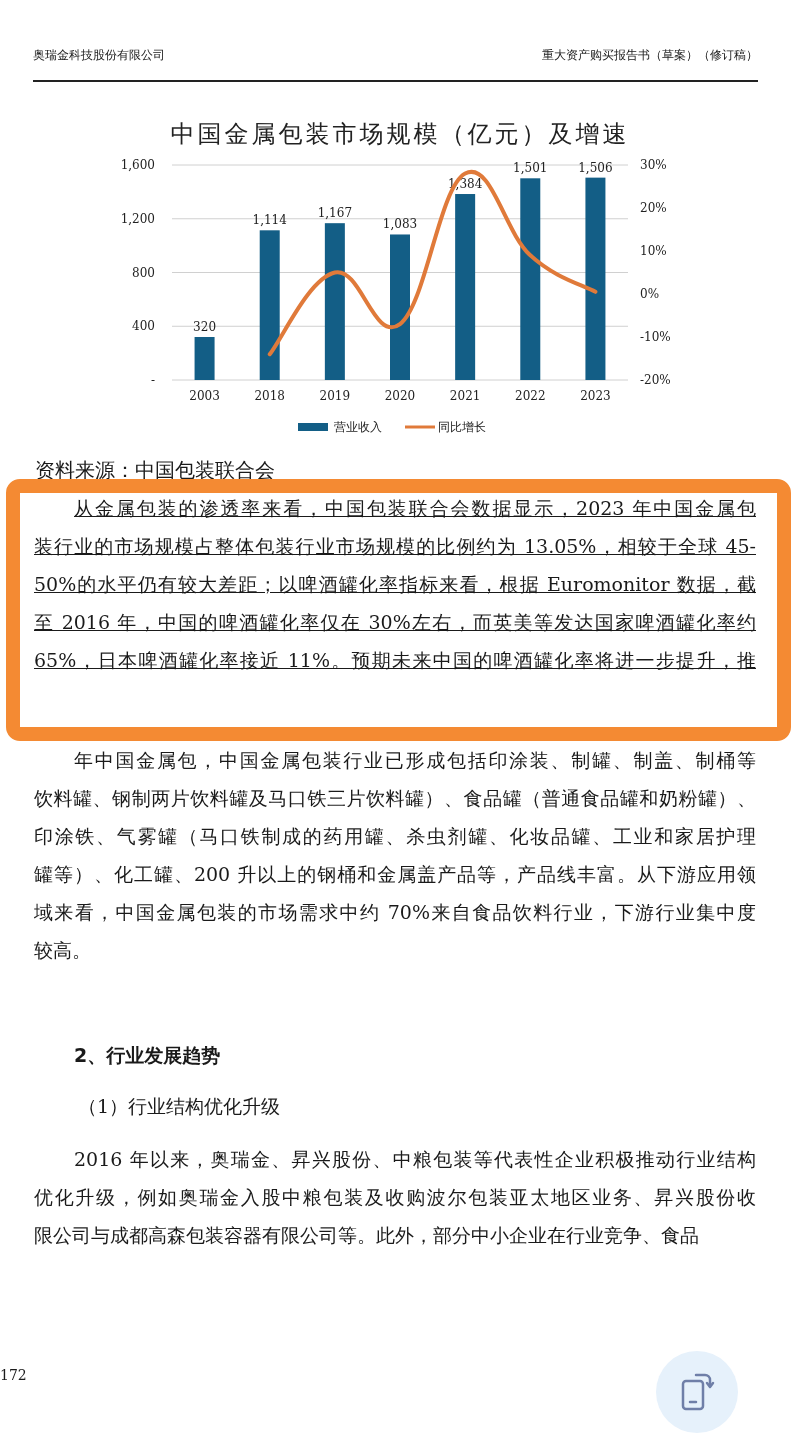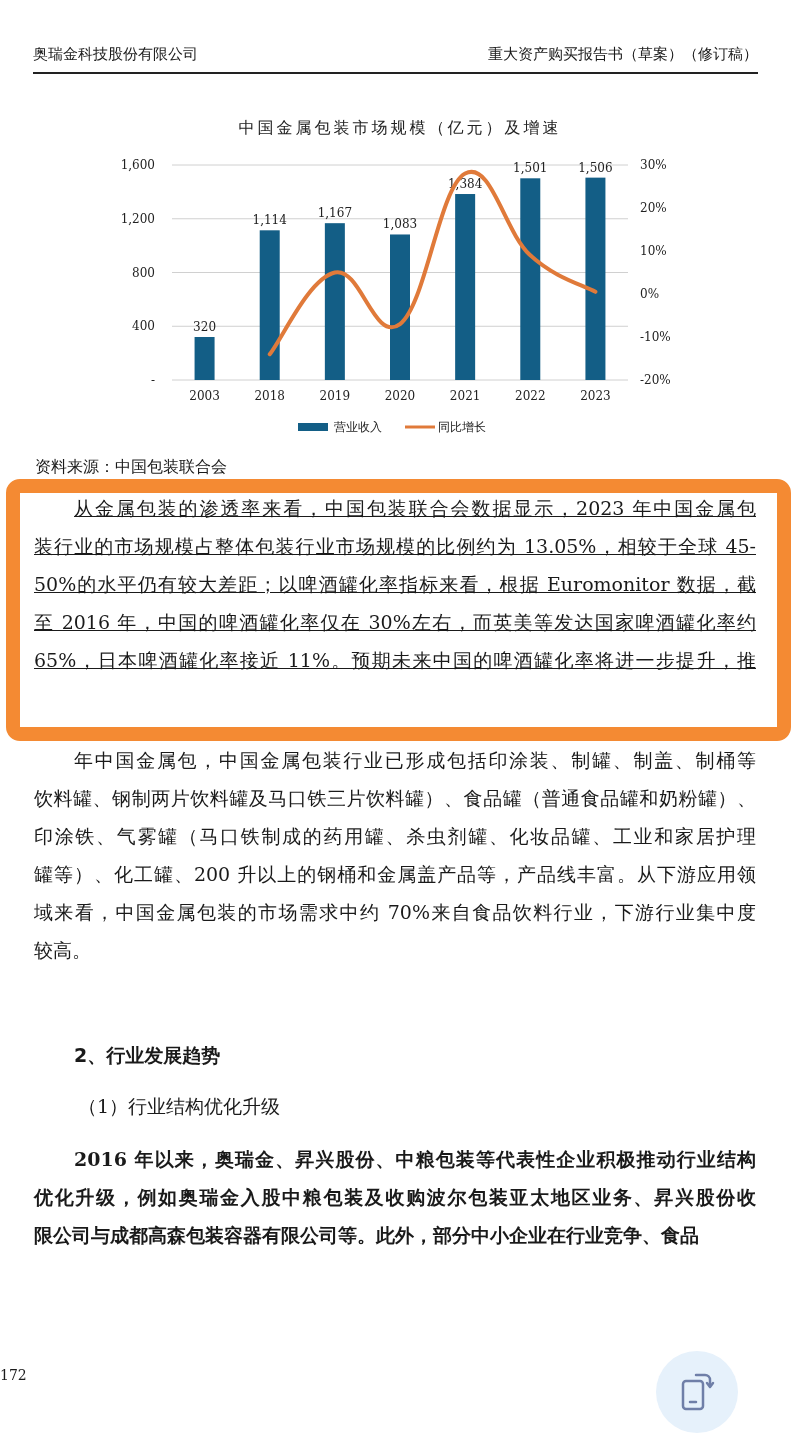--- a/index.html
+++ b/index.html
@@ -3,28 +3,28 @@
 <meta charset="utf-8">
 <style>
   html, body { margin: 0; padding: 0; }
   body {
     width: 800px; height: 1435px; background: #ffffff; position: relative; overflow: hidden;
     font-family: "DejaVu Serif", "Liberation Serif", serif; color: #1a1a1a;
   }
   .header {
     position: absolute; left: 33px; right: 42px; top: 40px; height: 24px;
     border-bottom: 2px solid #222; display: flex; justify-content: space-between; align-items: flex-end;
-    font-size: 15px; padding-bottom: 8px; text-align: center;
+    font-size: 12px; padding-bottom: 16px; text-align: center;
   }
   .chart-title {
     position: absolute; left: 0; width: 800px; top: 118px; text-align: center;
-    font-size: 16px; letter-spacing: 3px; color: #222;
+    font-size: 24px; letter-spacing: 3px; color: #222;
   }
   #chart { position: absolute; left: 100px; top: 150px; }
-  .source { position: absolute; left: 35px; top: 457px; font-size: 16px; }
+  .source { position: absolute; left: 35px; top: 457px; font-size: 20px; }
   .highlight {
     position: absolute; left: 6px; top: 479px; width: 785px; height: 262px;
     border: 14px solid #f48a33; border-radius: 14px; box-sizing: border-box; background: #fff;
   }
   .para {
     position: absolute; left: 34px; width: 722px; font-size: 19px; line-height: 38px;
     text-align: justify; text-align-last: left;
   }
   .para .line { display: block; white-space: nowrap; text-align: justify; text-align-last: justify; }
   .para .line.last { text-align-last: left; }
@@ -122,21 +122,21 @@
     <span class="line">饮料罐、钢制两片饮料罐及马口铁三片饮料罐）、食品罐（普通食品罐和奶粉罐）、</span>
     <span class="line">印涂铁、气雾罐（马口铁制成的药用罐、杀虫剂罐、化妆品罐、工业和家居护理</span>
     <span class="line">罐等）、化工罐、200 升以上的钢桶和金属盖产品等，产品线丰富。从下游应用领</span>
     <span class="line">域来看，中国金属包装的市场需求中约 70%来自食品饮料行业，下游行业集中度</span>
     <span class="line last">较高。</span>
   </div>
 
 <div class="heading2">2、行业发展趋势</div>
 <div class="heading3">（1）行业结构优化升级</div>
 
-<div class="para" id="p3" style="top:1140px;font-weight:bold;">
+<div class="para" id="p3" style="top:1140px;">
     <span class="line indent">2016 年以来，奥瑞金、昇兴股份、中粮包装等代表性企业积极推动行业结构</span>
     <span class="line">优化升级，例如奥瑞金入股中粮包装及收购波尔包装亚太地区业务、昇兴股份收</span>
     <span class="line last">限公司与成都高森包装容器有限公司等。此外，部分中小企业在行业竞争、食品</span>
   </div>
 
 <div class="page-num">172</div>
 
 <div class="rotate-btn">
   <svg width="46" height="46" viewBox="0 0 46 46" fill="none" stroke="#6f7fa8" stroke-width="2.5" stroke-linecap="round" stroke-linejoin="round">
     <rect x="9" y="12" width="20" height="28" rx="3"></rect>

